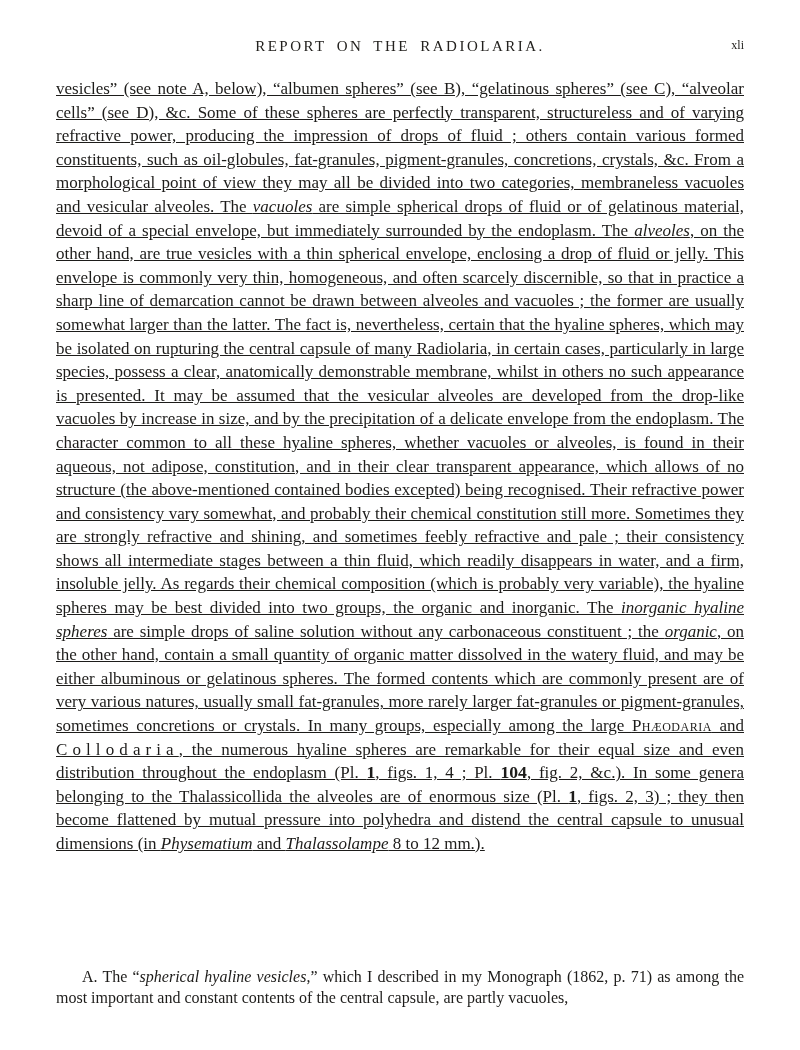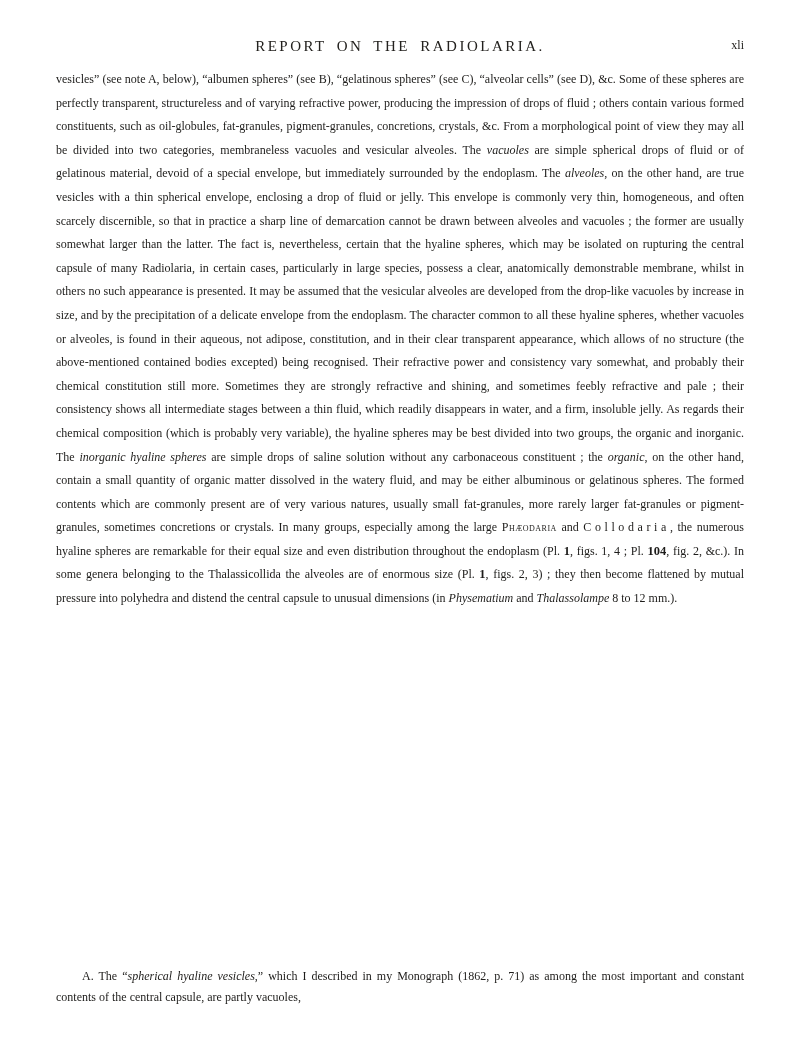--- a/index.html
+++ b/index.html
@@ -35,34 +35,35 @@
   }
   .page-number {
     position: absolute;
     right: 0;
     top: 0;
     font-size: 12px;
     color: #23211e;
   }
   .body-text {
     position: absolute;
-    top: 68px;
+    top: 77px;
     left: 56px;
     width: 688px;
-    font-size: 12px;
+    font-size: 17px;
     line-height: 23.6px;
     text-align: justify;
     color: #1d1c1a;
+    text-decoration: underline;
   }
   .footnote-text {
     position: absolute;
     top: 966px;
     left: 56px;
     width: 688px;
-    font-size: 12px;
+    font-size: 16px;
     line-height: 21px;
     text-align: justify;
     text-indent: 26px;
     color: #1d1c1a;
   }
   .seg-normal { font-style: normal; }
   .seg-italic { font-style: italic; }
   .seg-smallcaps { font-variant: small-caps; letter-spacing: 0.5px; }
   .seg-spaced { letter-spacing: 0.3em; }
   .seg-bold { font-weight: bold; font-size: 1.04em; }

